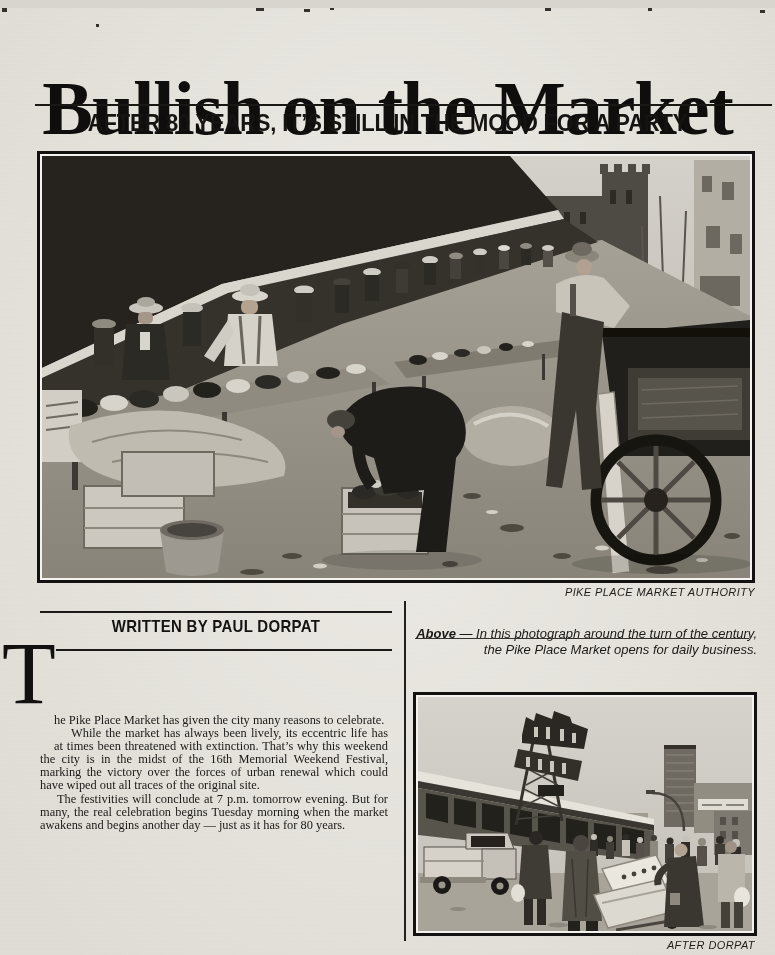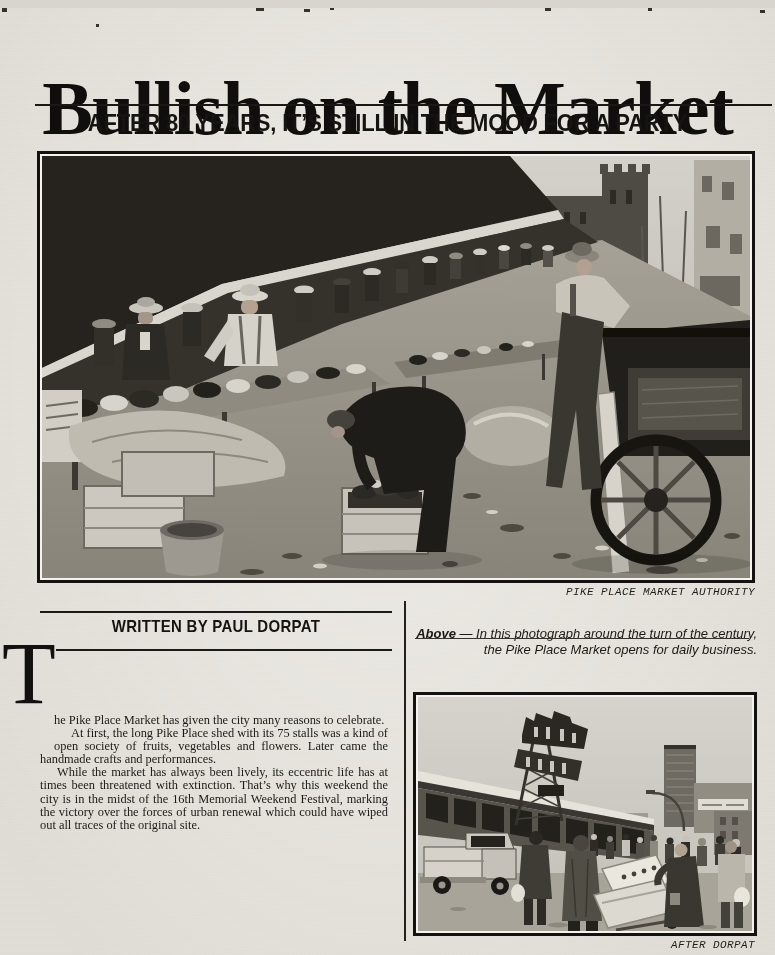--- a/index.html
+++ b/index.html
@@ -32,21 +32,21 @@
   }
 
   
   .photo{position:absolute;background:#f4f2ee;border:3px solid #141210;padding:2px;box-sizing:border-box;}
   .photo svg{display:block;}
   .main-photo{left:37px;top:143px;width:718px;height:432px;}
   .bottom-photo{left:413px;top:684px;width:344px;height:244px;}
 
   .credit{
     position:absolute;right:20px;text-align:center;
-    font-family:Liberation Mono, monospace;font-style:italic;
+    font-family:Liberation Sans, sans-serif;font-style:italic;
     font-size:11px;letter-spacing:.4px;color:#1f1d1a;white-space:nowrap;
   }
   .credit-main{top:578px;}
   .credit-bottom{top:931px;}
 
   
   .byline-rule-top{position:absolute;left:40px;top:603px;width:352px;height:2px;background:#1c1a18;}
   .byline{
     position:absolute;left:40px;top:609px;width:352px;text-align:center;
     font-family:"Liberation Sans", sans-serif;font-weight:bold;font-size:15px;
@@ -326,22 +326,22 @@
   </figure>
   <div class="credit credit-main">PIKE PLACE MARKET AUTHORITY</div>
 
   <div class="byline-rule-top"></div>
   <div class="byline">WRITTEN BY PAUL DORPAT</div>
   <div class="byline-rule-bottom"></div>
   <div class="dropcap">T</div>
 
   <div class="article">
     <p><span class="dropcap-spacer"></span><span>he Pike Place Market has given the city many reasons to celebrate.</span></p>
-    <p class="indent">At first, the long Pike Place shed with its 75 stalls was a kind of open society of fruits, vegetables and flowers. Later came the handmade crafts and performances.</p>
     <p class="indent">While the market has always been lively, its eccentric life has at times been threatened with extinction. That’s why this weekend the city is in the midst of the 16th Memorial Weekend Festival, marking the victory over the forces of urban renewal which could have wiped out all traces of the original site.</p>
+    <p class="indent">The festivities will conclude at 7 p.m. tomorrow evening. But for many, the real celebration begins Tuesday morning when the market awakens and begins another day — just as it has for 80 years.</p>
   </div>
 
   <div class="col-divider"></div>
 
   <p class="caption caption-1"><b>Above</b><span> — In this photograph around the turn of the century, the Pike Place Market opens for daily business.</span></p>
   <div class="caption-rule"></div>
 
   <figure class="photo bottom-photo" style="margin:0">
     <svg viewBox="0 0 334 234" width="334" height="234">
       <defs>

